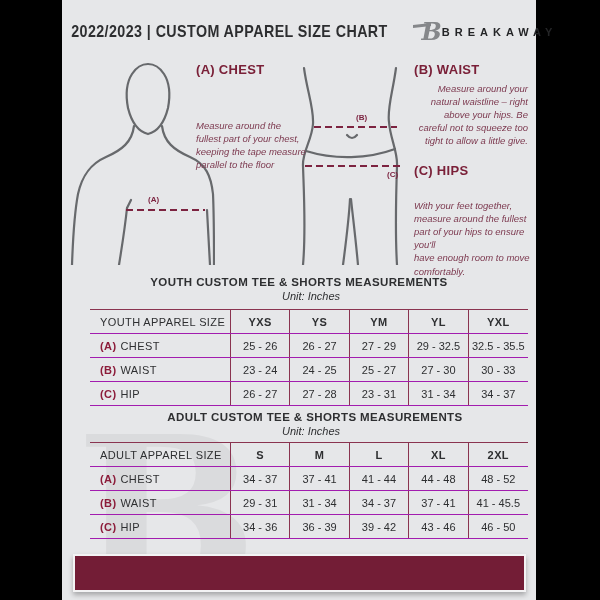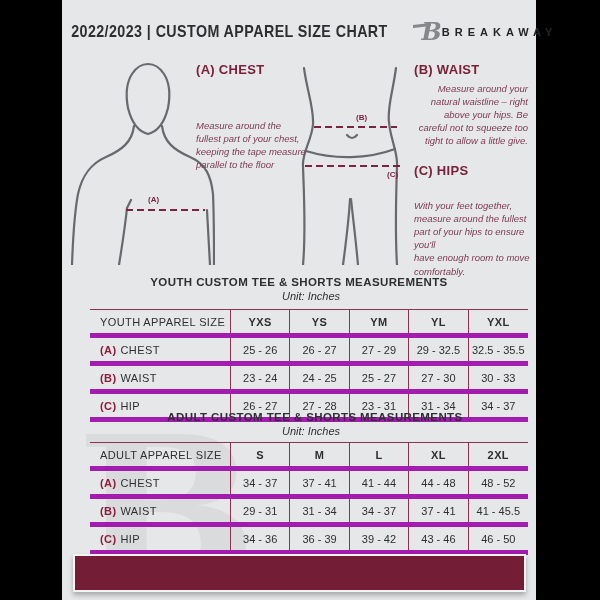--- a/index.html
+++ b/index.html
@@ -30,21 +30,21 @@
 
   
   .sec-title{position:absolute;left:0;width:474px;text-align:center;font-size:11.5px;
              font-weight:700;color:#2e2f31;letter-spacing:.4px;z-index:1;}
   .sec-unit{position:absolute;left:0;width:474px;text-align:center;font-size:11px;
             font-style:italic;color:#2e2f31;z-index:1;margin-left:12px;}
 
   
   .size-table{position:absolute;left:28px;width:438px;border-top:1px solid #8a3450;z-index:1;}
   .t-row{display:grid;grid-template-columns:141px repeat(5,1fr);height:23px;
-         border-bottom:5px solid #a21caf;}
+         border-bottom:1px solid #a21caf;}
   .t-cell{display:flex;align-items:center;justify-content:center;border-right:1px solid #8a3450;
           font-size:11px;color:#2e2f31;}
   .t-row .t-cell:last-child{border-right:none;}
   .t-label{justify-content:flex-start;padding-left:10px;font-size:11px;letter-spacing:.4px;}
   .t-size{font-weight:700;font-size:11px;letter-spacing:.4px;}
   .pfx{color:#8c1c3a;font-weight:700;margin-right:4px;}
 
   .watermark{position:absolute;left:14px;top:408px;font-family:"DejaVu Serif",serif;
              font-weight:700;font-size:215px;line-height:1;color:#dadbdd;z-index:0;}
 

